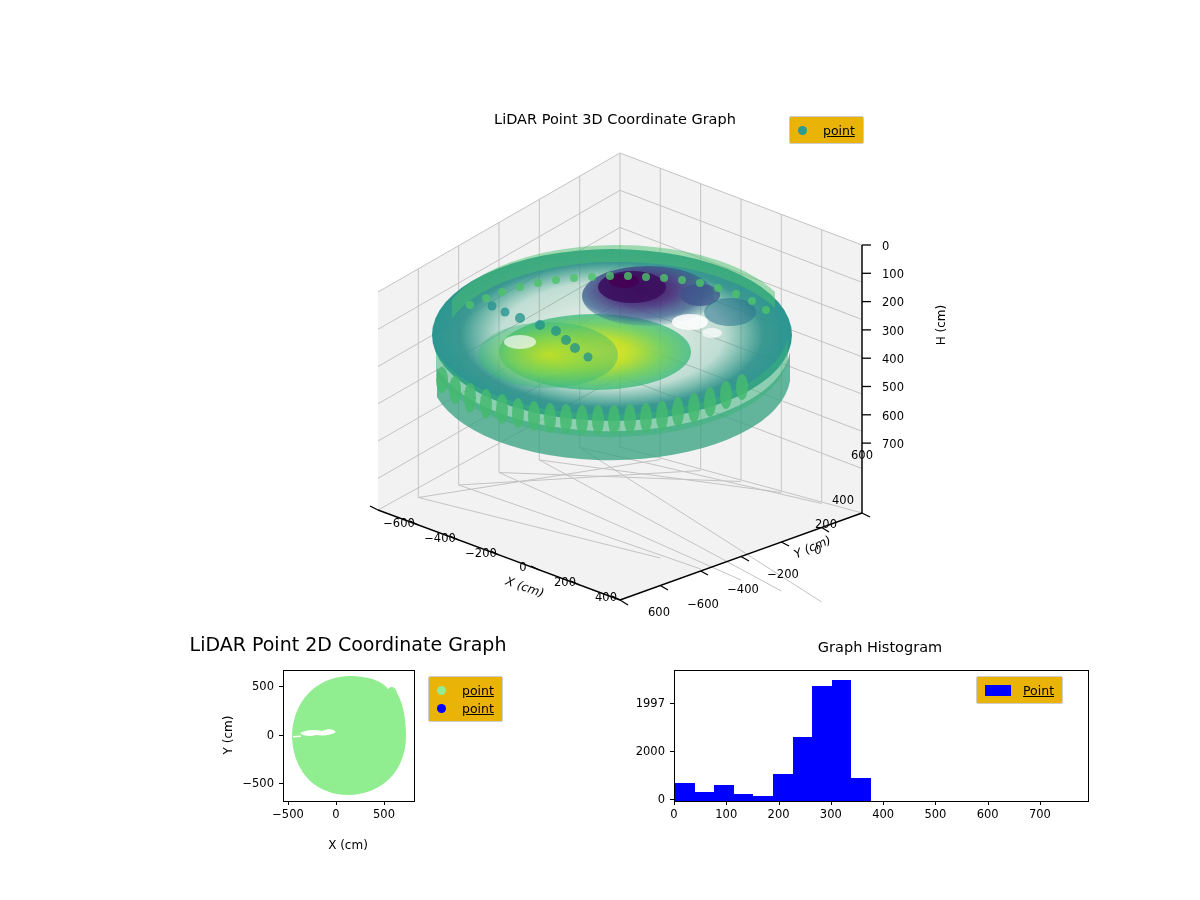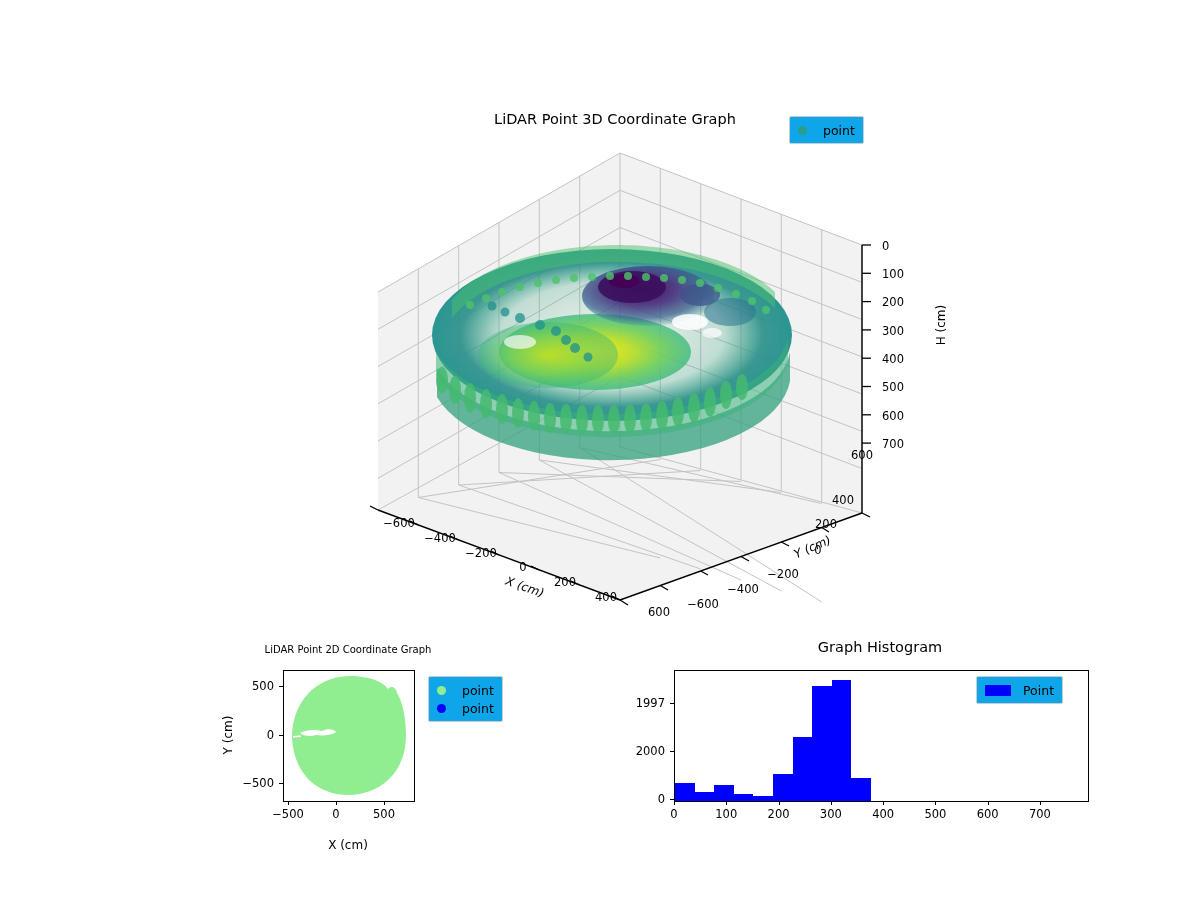--- a/index.html
+++ b/index.html
@@ -8,35 +8,35 @@
   .fig{position:absolute;inset:0;}
 
   
   .lbl{position:absolute;white-space:nowrap;color:#000;}
   .ctr{transform:translate(-50%,-50%);}
   .title{font-size:14.5px;}
   .tick{font-size:11.5px;}
   .axlabel{font-size:12px;}
   #title3d{left:615px;top:111px;font-size:14.5px;transform:translateX(-50%);}
 
-  .legend{position:absolute;background:#0ea5e9;border:1px solid #cccccc;border-radius:2px;
-          box-shadow:0 0 0 0 rgba(0,0,0,0);padding:4px 8px;}
+  .legend{position:absolute;background:#eab308;border:1px solid #cccccc;border-radius:2px;
+          box-shadow:0 0 0 0 rgba(0,0,0,0);padding:4px 8px;text-decoration:underline;}
   .legrow{display:flex;align-items:center;height:18px;}
   .legdot{width:9px;height:9px;border-radius:50%;margin-right:16px;flex:0 0 auto;}
   .legpatch{width:26px;height:11px;margin-right:12px;flex:0 0 auto;}
   .legtxt{font-size:12.5px;}
 
   #legend3d{left:789px;top:116px;}
 
   svg.overlay{position:absolute;left:0;top:0;width:1200px;height:900px;overflow:visible;}
 
   
   #ax2d{position:absolute;left:283px;top:670px;width:130px;height:130px;
         border:1px solid #000;background:#fff;overflow:hidden;}
-  #title2d{left:348px;top:655px;transform:translate(-50%,-100%);font-size:10px;text-align:right;}
+  #title2d{left:348px;top:655px;transform:translate(-50%,-100%);font-size:19px;text-align:right;}
   #legend2d{left:428px;top:676px;}
   .ylab2d{left:228px;top:735px;transform:translate(-50%,-50%) rotate(-90deg);font-size:12px;}
   .xlab2d{left:348px;top:838px;transform:translate(-50%,0);font-size:12px;}
 
   
   #axhist{position:absolute;left:674px;top:670px;width:413px;height:130px;
           border:1px solid #000;background:#fff;overflow:hidden;}
   #titlehist{left:880px;top:655px;transform:translate(-50%,-100%);font-size:14.5px;}
   #legendhist{left:976px;top:676px;}
   .bar{position:absolute;bottom:0;background:#0000ff;}

